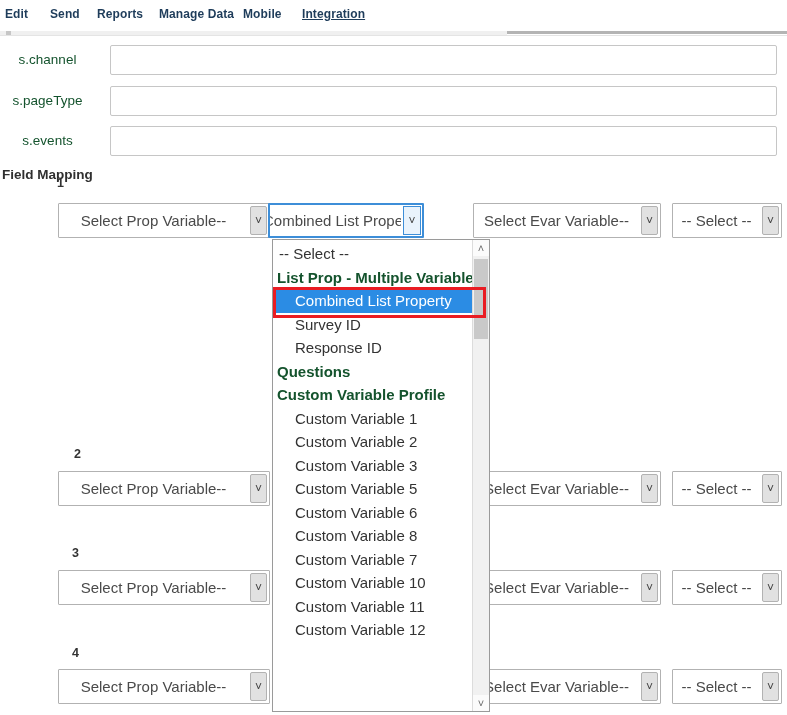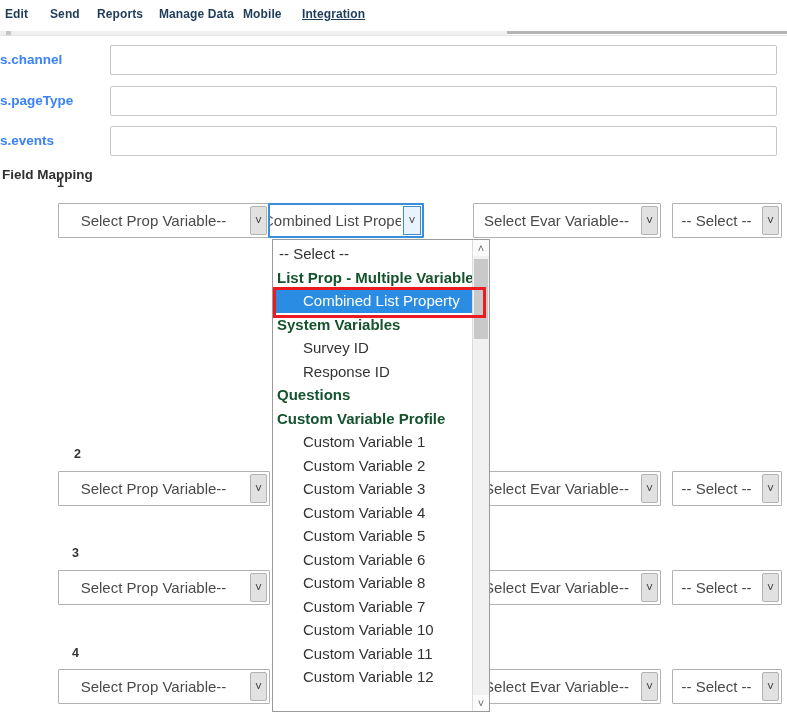--- a/index.html
+++ b/index.html
@@ -14,21 +14,21 @@
   }
   .nav-item.active{text-decoration:underline;}
   
   .divider-track{position:absolute;left:0;top:31px;width:507px;height:4px;background:#f0f0f0;}
   .divider-thumb{position:absolute;left:6px;top:31px;width:5px;height:4px;background:#c6c6c6;}
   .divider-dark{position:absolute;left:507px;top:31px;width:280px;height:3px;background:#b4b4b4;}
   .divider-light{position:absolute;left:0;top:35px;width:787px;height:1px;background:#e4e4e4;}
   
   .fld-label{
     position:absolute;left:0;width:95px;height:30px;line-height:30px;
-    text-align:left;font-size:13.5px;font-weight:700;color:#3b82f6;
+    text-align:center;font-size:13.5px;font-weight:400;color:#14532d;
   }
   .fld-input{
     position:absolute;left:110px;width:667px;height:30px;box-sizing:border-box;
     border:1px solid #c6c6c6;border-radius:2px;background:#fff;outline:none;
     font-family:"Liberation Sans",sans-serif;font-size:14px;padding:0 6px;
   }
   .fld-input:nth-of-type(1){}
   
   .fm-title{position:absolute;left:2px;top:167px;font-size:13.5px;font-weight:700;color:#2f2f2f;}
   .row-number{position:absolute;font-size:12.5px;font-weight:700;color:#333;}
@@ -54,21 +54,21 @@
     background:#e9f3fc;border:1px solid var(--focus-blue);border-radius:0;
   }
   
   .dropdown{
     position:absolute;left:272px;top:239px;width:218px;height:473px;
     background:#fff;border:1px solid #9a9a9a;box-sizing:border-box;z-index:10;
   }
   .dd-list{position:absolute;left:0;top:2px;right:17px;bottom:0;overflow:hidden;}
   .dd-item{height:23.5px;line-height:23.5px;font-size:15px;white-space:nowrap;cursor:pointer;}
   .dd-group{font-weight:700;color:#14532d;padding-left:4px;}
-  .dd-option{color:#333;padding-left:30px;}
+  .dd-option{color:#333;padding-left:22px;}
   .dd-option.dd-top{padding-left:6px;}
   .dd-option.hl{background:var(--accent-blue);color:#fff;}
   .dd-scrollbar{
     position:absolute;right:0;top:0;bottom:0;width:17px;background:#f1f1f1;
     border-left:1px solid #dcdcdc;box-sizing:border-box;cursor:pointer;
   }
   .dd-arrow{
     position:absolute;left:0;right:0;height:16px;background:#fbfbfb;
     display:flex;align-items:center;justify-content:center;
     font-size:11px;color:#6b6b6b;
@@ -168,29 +168,27 @@
   <div class="sel" style="left:672px;top:669px;width:110px">
     <span class="sel-text">-- Select --</span>
     <span class="sel-arrow">˅</span>
   </div>
 
   <div class="dropdown">
     <div class="dd-list">
         <div class="dd-item dd-option dd-top">-- Select --</div>
         <div class="dd-item dd-group">List Prop - Multiple Variable</div>
         <div class="dd-item dd-option hl">Combined List Property</div>
-        <div class="dd-item dd-group">System Variables</div>
         <div class="dd-item dd-option">Survey ID</div>
         <div class="dd-item dd-option">Response ID</div>
         <div class="dd-item dd-group">Questions</div>
         <div class="dd-item dd-group">Custom Variable Profile</div>
         <div class="dd-item dd-option">Custom Variable 1</div>
         <div class="dd-item dd-option">Custom Variable 2</div>
         <div class="dd-item dd-option">Custom Variable 3</div>
-        <div class="dd-item dd-option">Custom Variable 4</div>
         <div class="dd-item dd-option">Custom Variable 5</div>
         <div class="dd-item dd-option">Custom Variable 6</div>
         <div class="dd-item dd-option">Custom Variable 8</div>
         <div class="dd-item dd-option">Custom Variable 7</div>
         <div class="dd-item dd-option">Custom Variable 10</div>
         <div class="dd-item dd-option">Custom Variable 11</div>
         <div class="dd-item dd-option">Custom Variable 12</div>
       </div>
     <div class="dd-scrollbar">
       <div class="dd-arrow up">˄</div>

